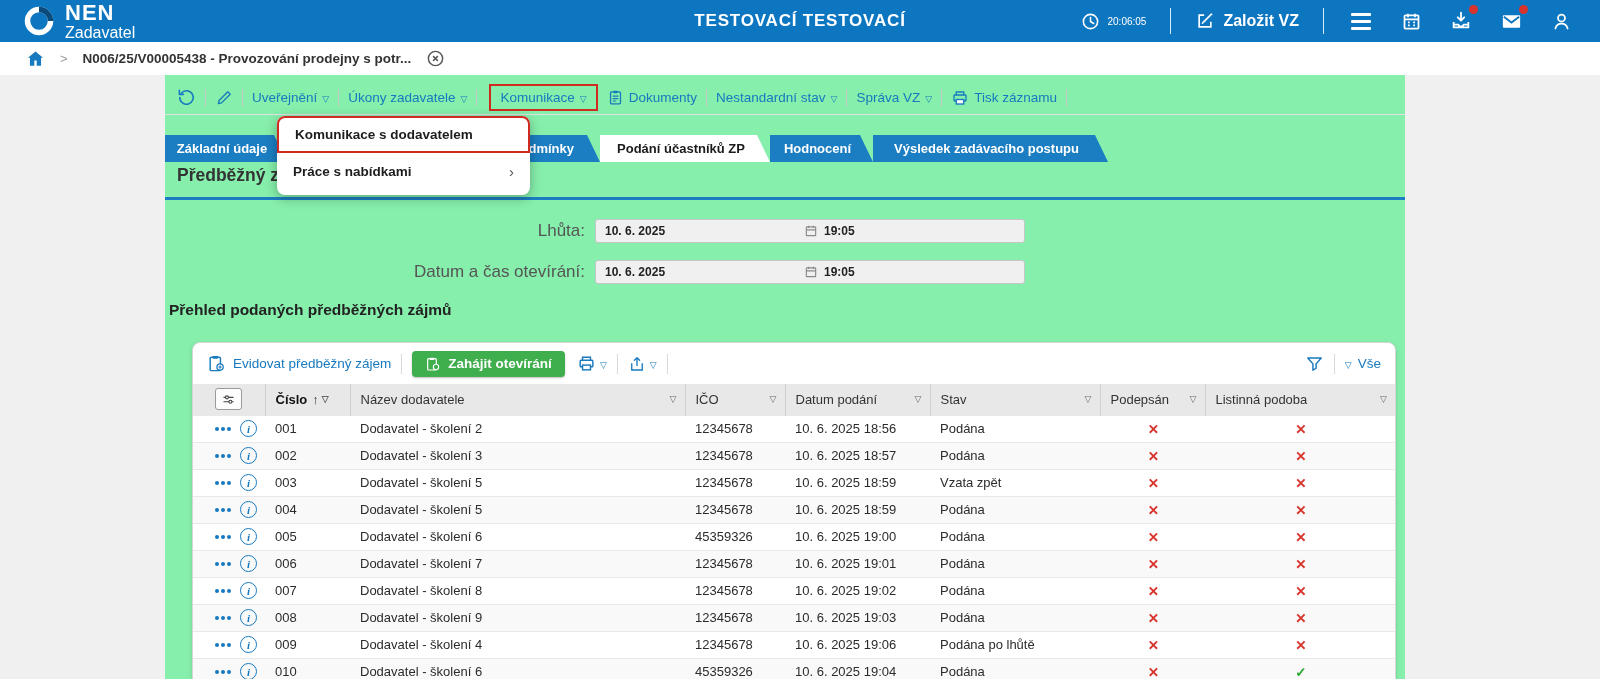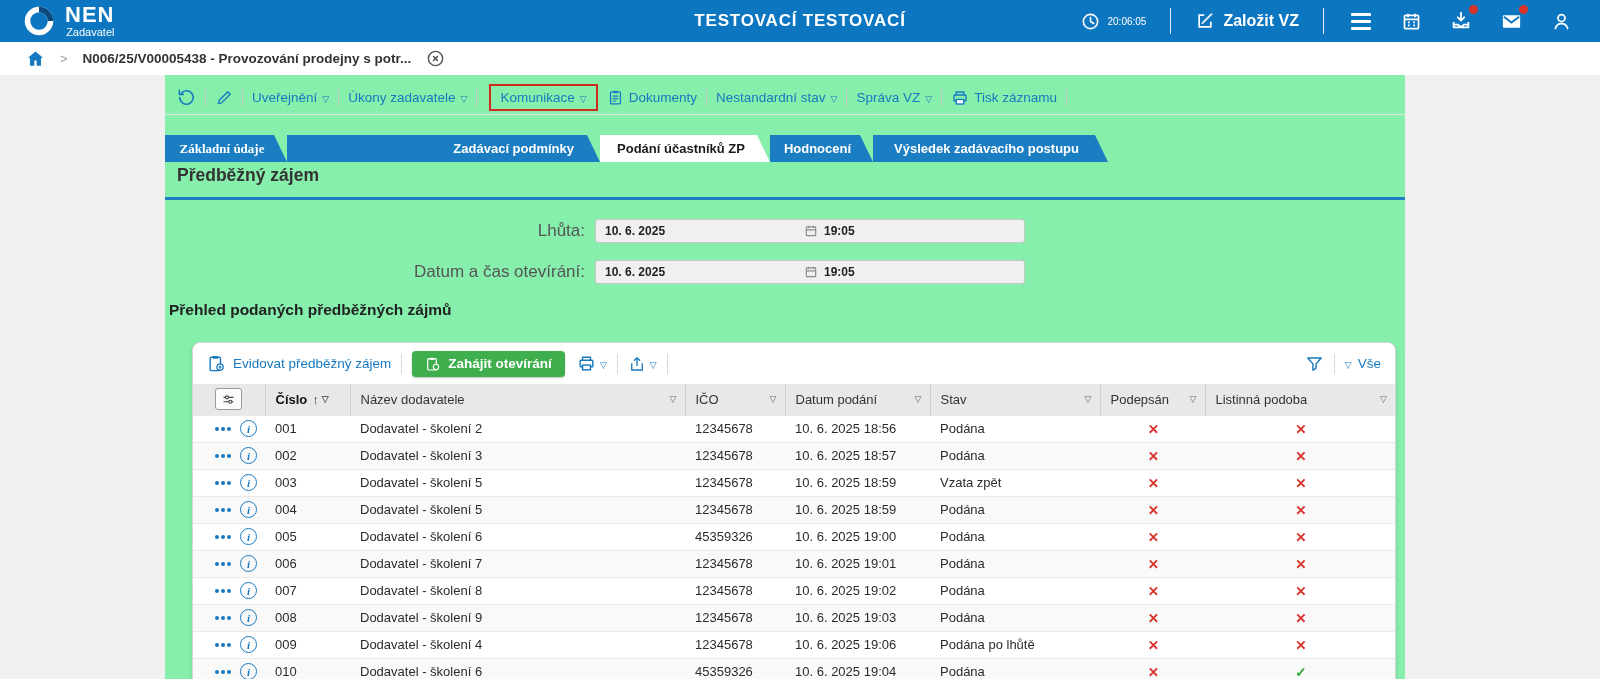--- a/index.html
+++ b/index.html
@@ -13,21 +13,21 @@
   }
   
   .topbar{
     position:absolute; top:0; left:0; width:1600px; height:42px;
     background:#0d76c0; display:flex; align-items:center;
     padding:0 26px 0 22px; color:#fff; z-index:20;
   }
   .brand{ display:flex; align-items:center; gap:9px; }
   .brand-text{ display:flex; flex-direction:column; line-height:1; }
   .brand-nen{ font-size:22px; font-weight:700; letter-spacing:1px; }
-  .brand-sub{ font-size:11px; margin-top:1px; align-self:flex-end; }
+  .brand-sub{ font-size:16px; margin-top:1px; align-self:flex-end; }
   .env-title{
     position:absolute; left:50%; top:50%; transform:translate(-50%,-50%);
     font-size:17px; font-weight:700; letter-spacing:.8px; white-space:nowrap;
   }
   .topbar-right{ margin-left:auto; display:flex; align-items:center; gap:24px; }
   .tb-time{ display:flex; align-items:center; gap:8px; font-size:10px; font-weight:400; }
   .tb-divider{ width:1px; height:26px; background:rgba(255,255,255,.85); }
   .tb-founder{ display:flex; align-items:center; gap:8px; font-size:16px; font-weight:700; }
   .tb-icon{ position:relative; display:flex; align-items:center; justify-content:center; width:26px; height:26px; cursor:pointer; }
   .notif-dot{ position:absolute; top:-3px; right:-4px; width:9px; height:9px; border-radius:50%; background:#d8342c; }
@@ -79,21 +79,21 @@
   
   .tabs{ position:absolute; top:60px; left:0; display:flex; height:27px; }
   .tab{
     background:#1b7ec2; color:#fff; font-size:13px; font-weight:700;
     display:flex; align-items:center; justify-content:center;
     clip-path:polygon(0 0, calc(100% - 13px) 0, 100% 100%, 0 100%);
     padding:0 20px 0 12px; cursor:pointer; white-space:nowrap;
   }
   .tab.hidden-partial{ justify-content:flex-end; padding-right:26px; }
   .tab.active{ background:#fff; color:#1b1b1b; }
-  .t1{width:122px;font-family:Liberation Serif, serif;} .t2{width:313px;} .t3{width:170px;} .t4{width:103px;} .t5{width:235px;}
+  .t1{width:122px;} .t2{width:313px;} .t3{width:170px;} .t4{width:103px;} .t5{width:235px;}
 
   
   .section-title{ position:absolute; top:90px; left:12px; font-size:17.5px; font-weight:700; color:#333; }
   .blue-rule{ position:absolute; top:122px; left:0; right:0; height:3px; background:#1b7ec2; }
 
   
   .form{ position:absolute; top:144px; left:0; right:0; }
   .form-row{ display:flex; align-items:center; margin-bottom:17px; }
   .form-label{ width:430px; text-align:right; padding-right:10px; font-size:17px; color:#555; }
   .form-field{
@@ -676,14 +676,23 @@
     <td>45359326</td>
     <td>10. 6. 2025 19:04</td>
     <td>Podána</td>
     <td class="c-mark"><span class="mark-no">✕</span></td>
     <td class="c-mark"><span class="mark-yes">✓</span></td>
   </tr>
 </tbody>
     </table>
   </div>
 
+  <div class="menu">
+    <div class="menu-item first">
+      <span>Komunikace s dodavatelem</span>
+    </div>
+    <div class="menu-item">
+      <span>Práce s nabídkami</span>
+      <span class="submenu-chevron">›</span>
+    </div>
+  </div>
 
 </div>
 
 </body></html>

